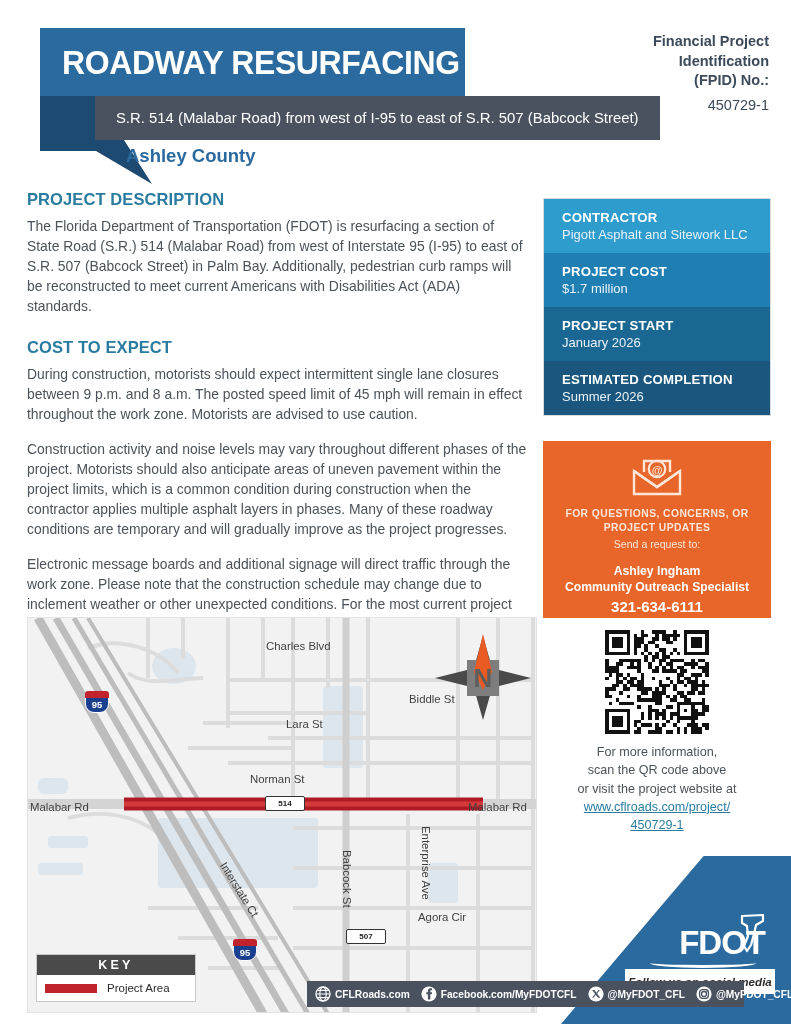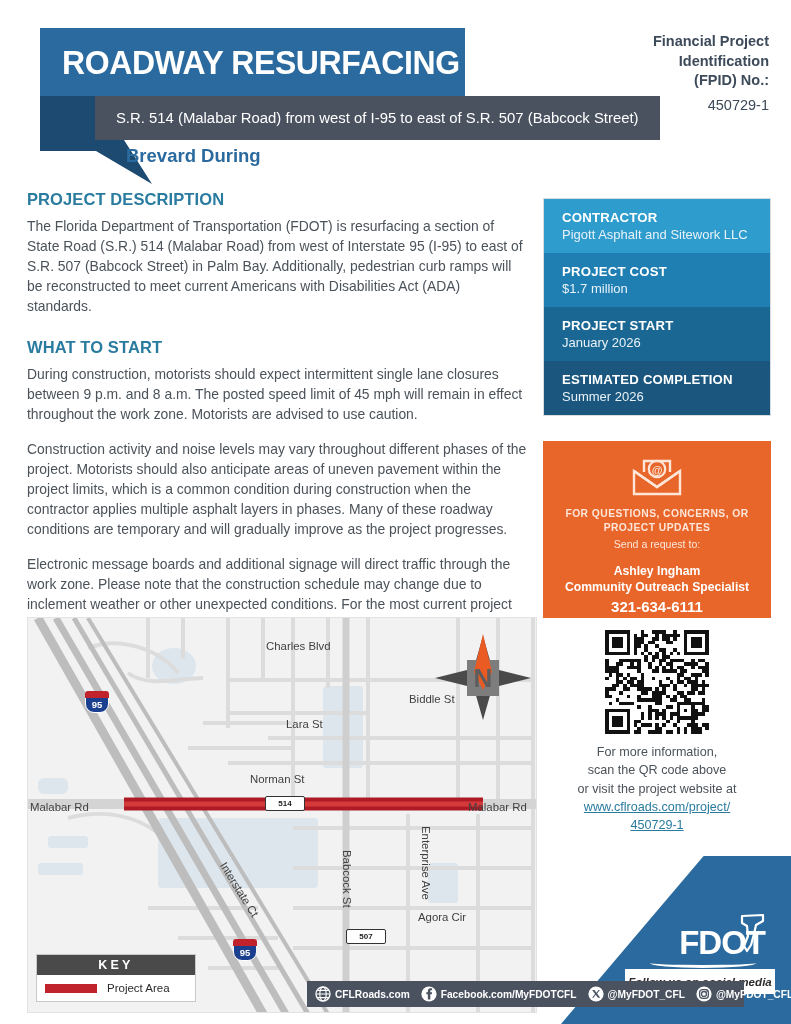--- a/index.html
+++ b/index.html
@@ -165,34 +165,34 @@
 <div class="page">
 
   <div class="hdr">
     <div class="fold-c"></div>
     <div class="title-bar">
       <div class="t">ROADWAY RESURFACING</div>
     </div>
     <div class="sub-bar">
       <div class="t">S.R. 514 (Malabar Road) from west of I-95 to east of S.R. 507 (Babcock Street)</div>
     </div>
-    <div class="county">Brevard During</div>
+    <div class="county">Ashley County</div>
     <div class="fpid">
       <div>Financial Project</div>
       <div>Identification</div>
       <div>(FPID) No.:</div>
       <div class="num">450729-1</div>
     </div>
   </div>
 
   <div class="left">
     <div class="sec-h">PROJECT DESCRIPTION</div>
     <div class="para">The Florida Department of Transportation (FDOT) is resurfacing a section of State Road (S.R.) 514 (Malabar Road) from west of Interstate 95 (I-95) to east of S.R. 507 (Babcock Street) in Palm Bay. Additionally, pedestrian curb ramps will be reconstructed to meet current Americans with Disabilities Act (ADA) standards.</div>
 
-    <div class="sec-h second">WHAT TO START</div>
+    <div class="sec-h second">COST TO EXPECT</div>
     <div class="para">During construction, motorists should expect intermittent single lane closures between 9 p.m. and 8 a.m. The posted speed limit of 45 mph will remain in effect throughout the work zone. Motorists are advised to use caution.</div>
     <div class="para">Construction activity and noise levels may vary throughout different phases of the project. Motorists should also anticipate areas of uneven pavement within the project limits, which is a common condition during construction when the contractor applies multiple asphalt layers in phases. Many of these roadway conditions are temporary and will gradually improve as the project progresses.</div>
     <div class="para"><span>Electronic message boards and additional signage will direct traffic through the work zone. Please note that the construction schedule may change due to inclement weather or other unexpected conditions. For the most current project details and lane-closure information, please visit FDOT's Central Florida website at </span><a href="#">www.cflroads.com</a><span>.</span></div>
   </div>
 
   <div class="infobox" id="infobox">
       <div class="ib-row" style="background: rgb(46, 156, 205);">
         <div class="lab">CONTRACTOR</div>
         <div class="val">Pigott Asphalt and Sitework LLC</div>
       </div>

